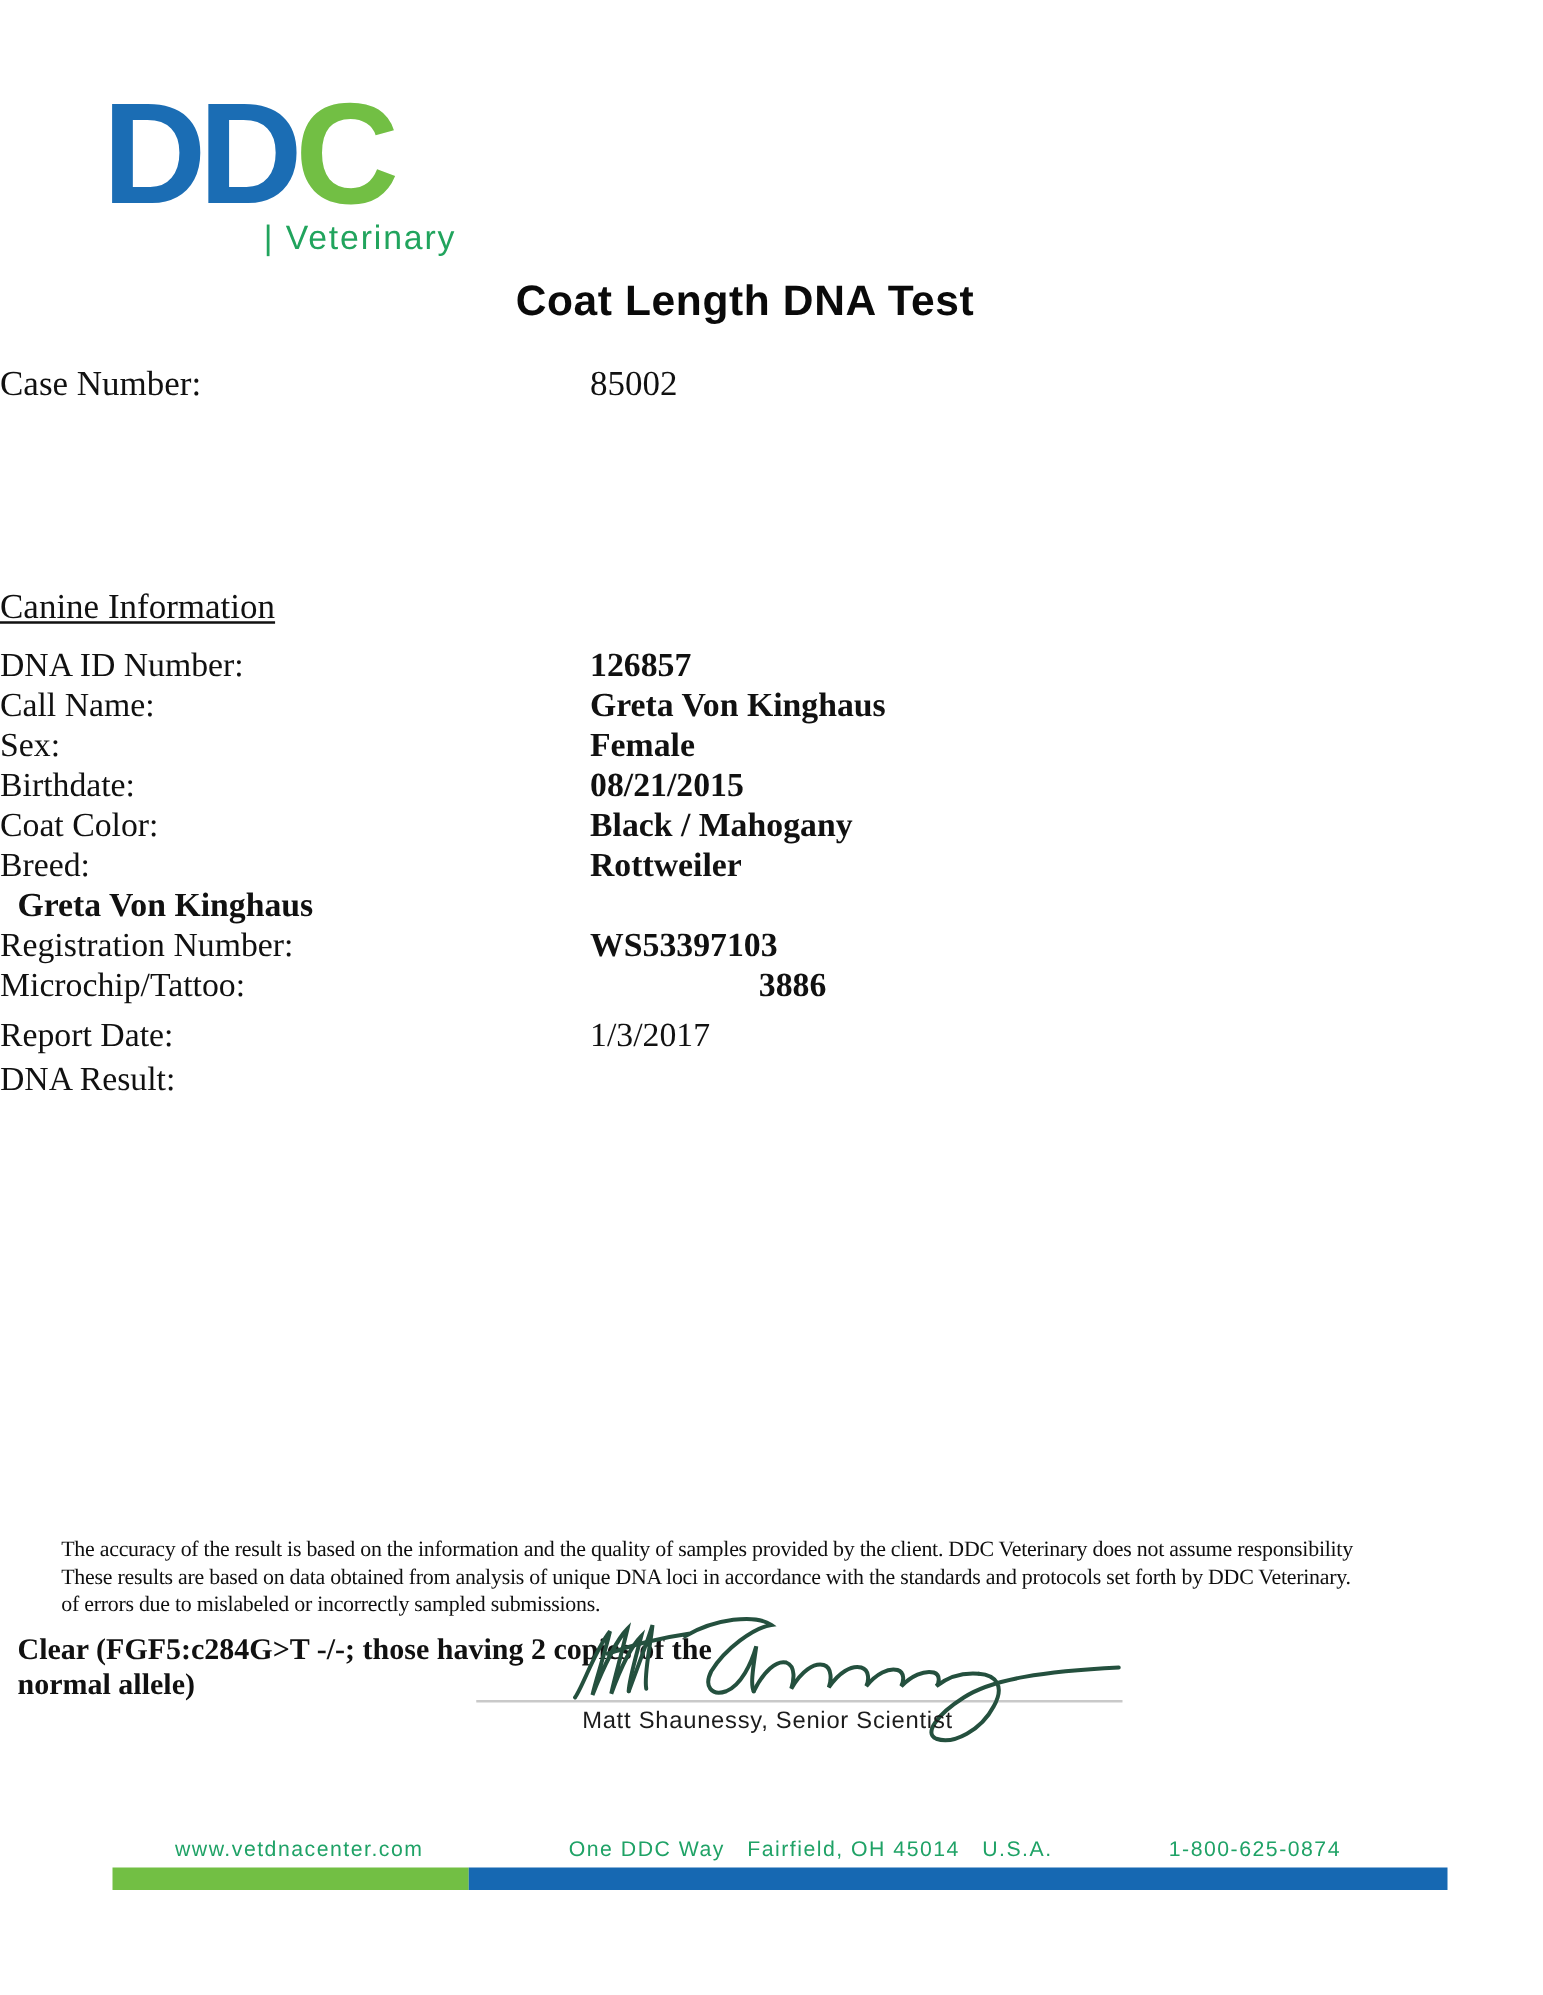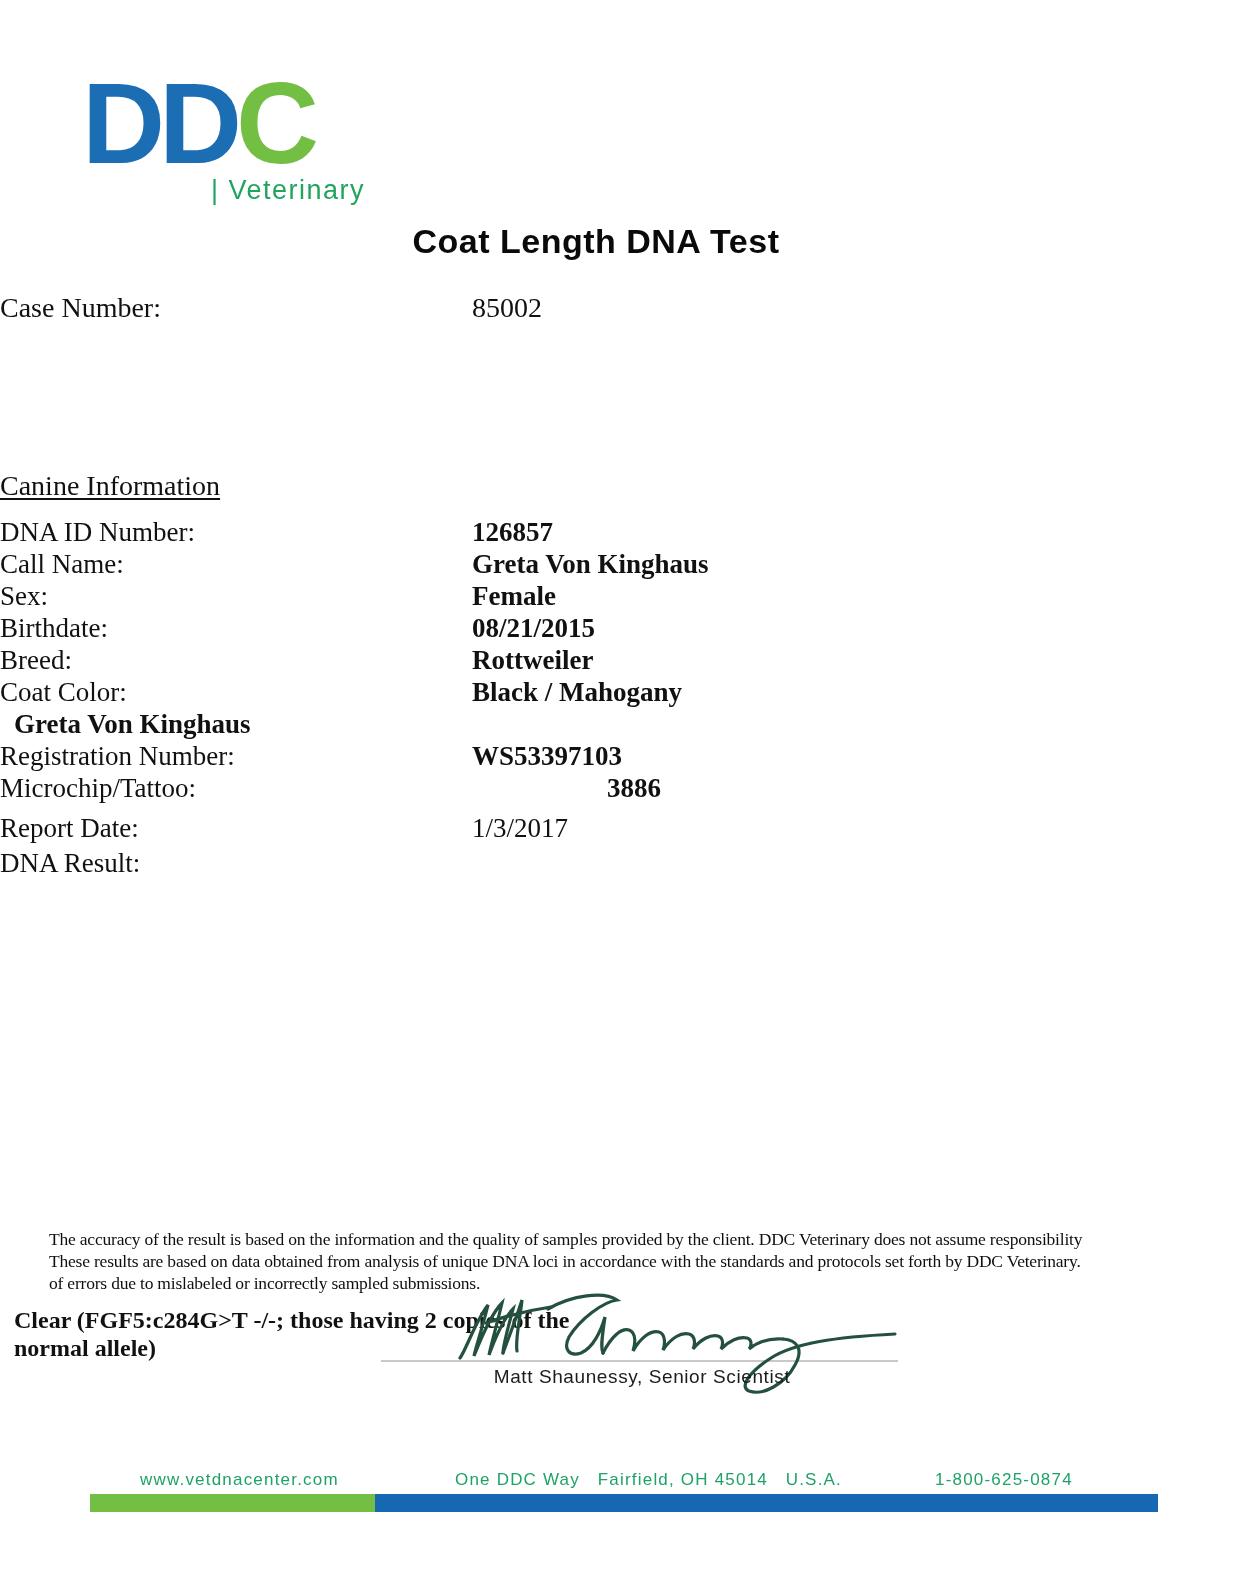--- a/index.html
+++ b/index.html
@@ -38,21 +38,21 @@
   .resultrow .val{font-size:24px;line-height:28px;white-space:pre-line;max-width:580px;}
 
   
   .disclaimer{position:absolute;left:49px;top:1228px;font-size:17.5px;
               line-height:22px;letter-spacing:-0.2px;color:#0f0f0f;white-space:nowrap;}
 
   
   .sig-line{position:absolute;left:381px;top:1360px;width:517px;height:2px;background:#c9c9c9;}
   .sig-name{position:absolute;left:614px;top:1366px;transform:translateX(-50%);
             font-family:"Liberation Sans", sans-serif;font-size:19px;
-            letter-spacing:0.6px;color:#1c1c1c;white-space:nowrap;margin-left:28px;}
+            letter-spacing:0.6px;color:#1c1c1c;white-space:nowrap;}
   .sig-svg{position:absolute;left:452px;top:1292px;}
 
   
   .footer-text{position:absolute;top:1470px;font-family:"Liberation Sans", sans-serif;
                font-size:17px;letter-spacing:1.2px;color:#1fa266;white-space:pre;}
   .f-web{left:140px;}
   .f-addr{left:455px;}
   .f-phone{left:935px;}
   .footer-bar{position:absolute;left:90px;top:1494px;width:1068px;height:18px;display:flex;}
   .bar-green{width:285px;height:100%;background:#72bf44;}
@@ -90,26 +90,26 @@
     </div>
     <div class="row">
       <div class="lab">Sex:</div>
       <div class="val">Female</div>
     </div>
     <div class="row">
       <div class="lab">Birthdate:</div>
       <div class="val">08/21/2015</div>
     </div>
     <div class="row">
+      <div class="lab">Coat Color:</div>
+      <div class="val">Black / Mahogany</div>
+    </div>
+    <div class="row">
       <div class="lab">Breed:</div>
       <div class="val">Rottweiler</div>
-    </div>
-    <div class="row">
-      <div class="lab">Coat Color:</div>
-      <div class="val">Black / Mahogany</div>
     </div>
     <div class="row">
       <div class="val">Greta Von Kinghaus</div>
     </div>
     <div class="row">
       <div class="lab">Registration Number:</div>
       <div class="val">WS53397103</div>
     </div>
     <div class="row">
       <div class="lab">Microchip/Tattoo:</div>

